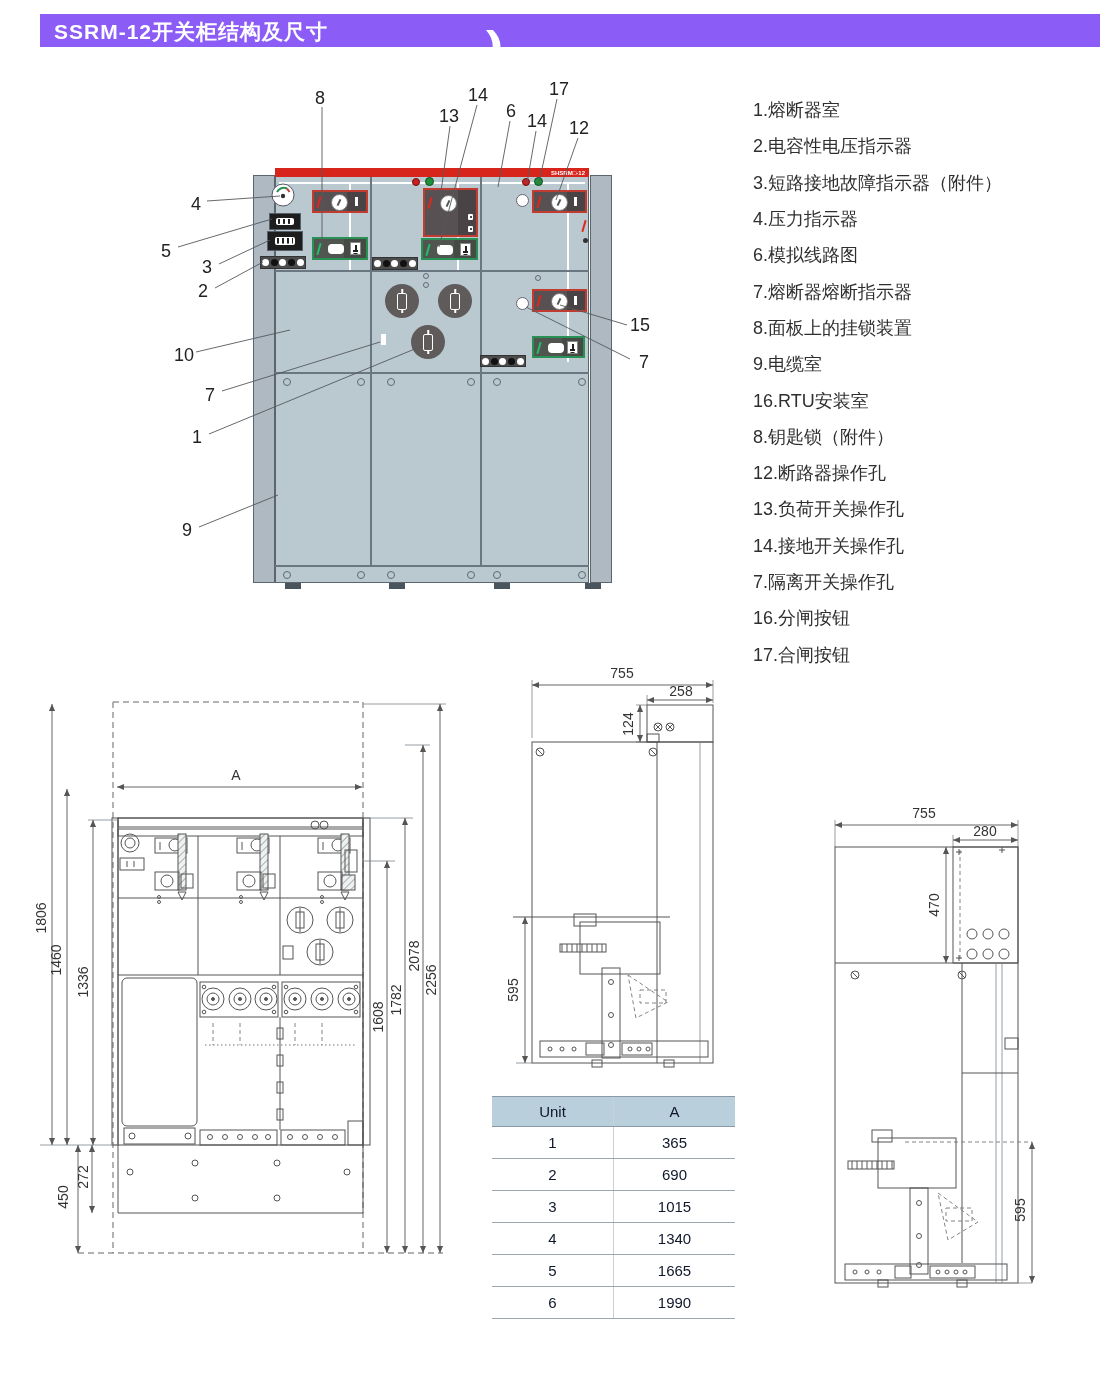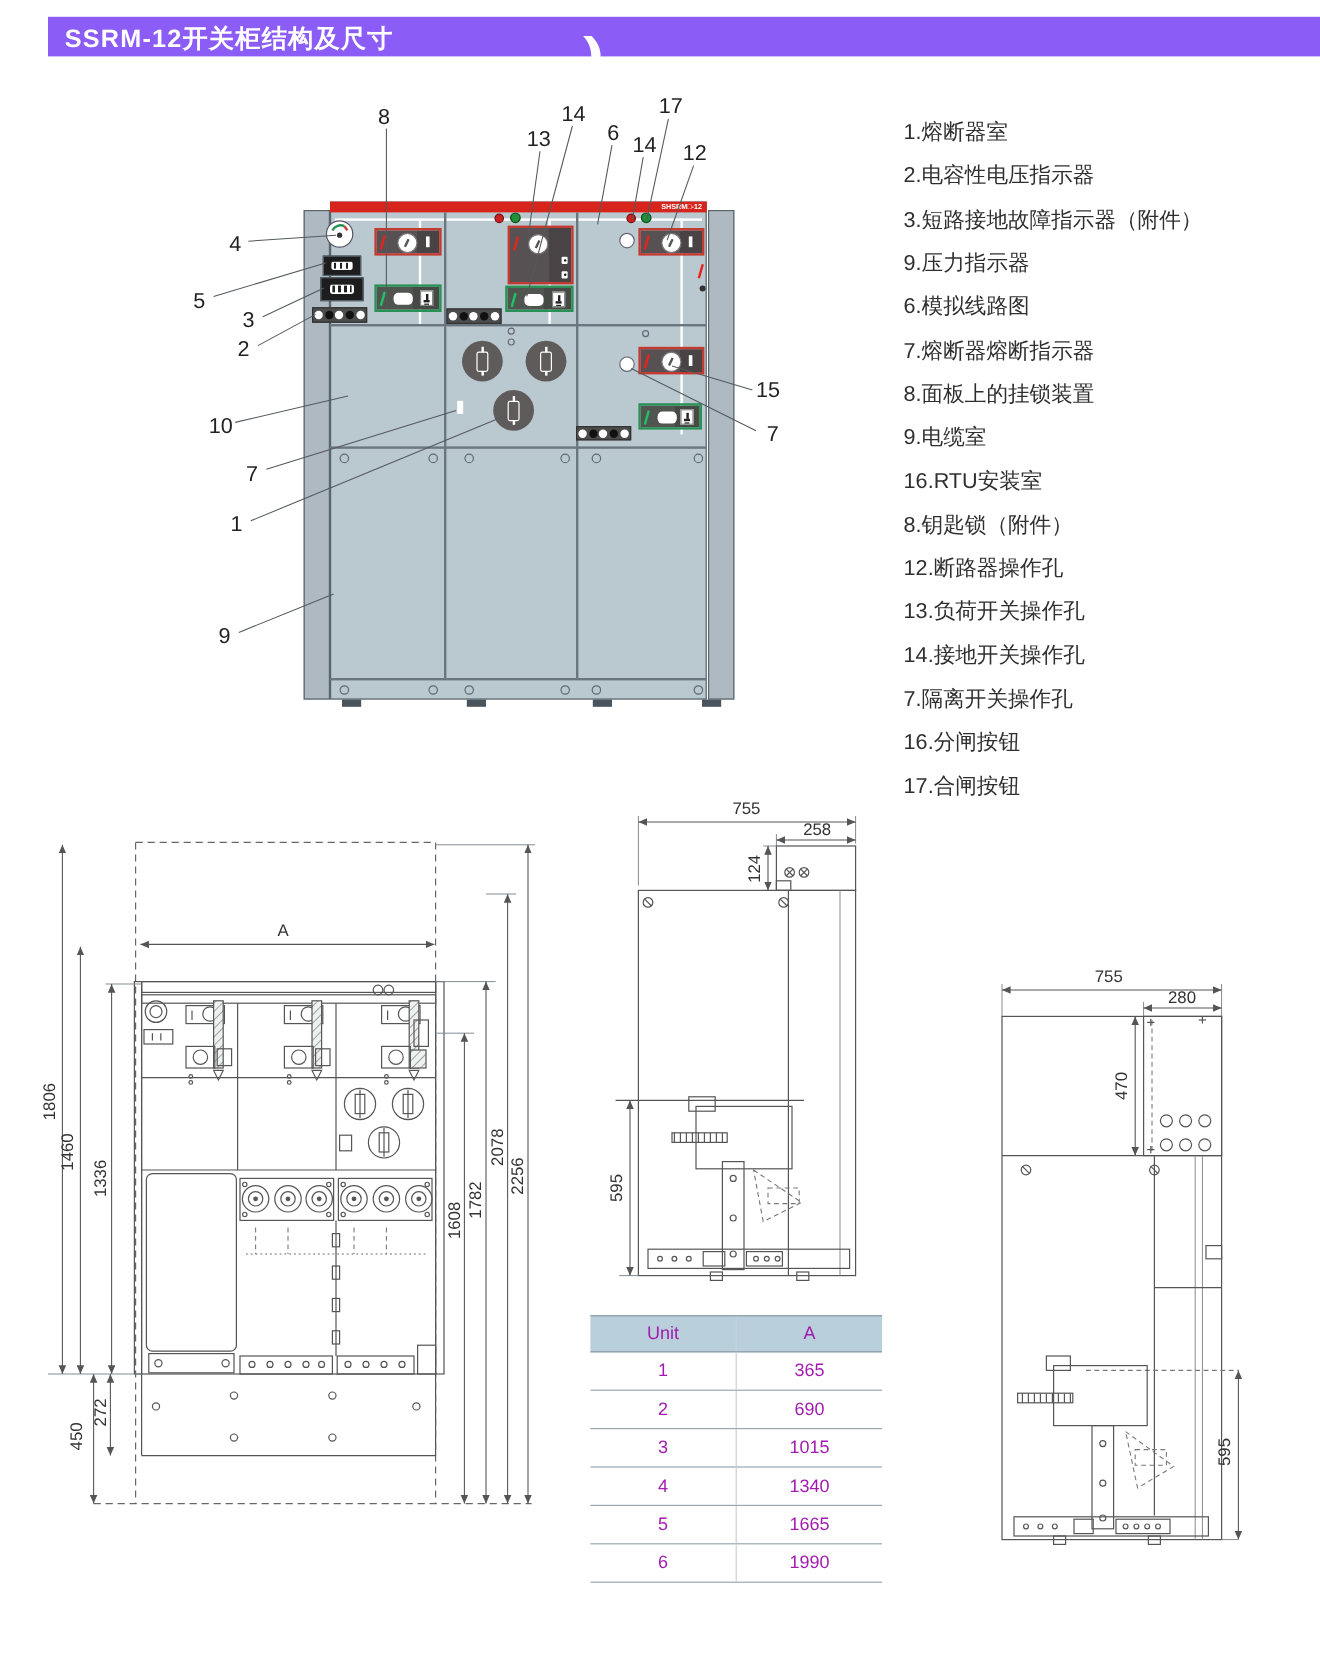--- a/index.html
+++ b/index.html
@@ -54,21 +54,21 @@
   svg{position:absolute}
   svg text{font-family:"Liberation Sans",sans-serif;fill:#333;font-size:14px}
   .dline{stroke:#555;stroke-width:1;fill:none}
   .thin{stroke:#7d878d;stroke-width:0.8;fill:none}
   .dim{stroke:#555;stroke-width:0.9;fill:none;marker-start:url(#as);marker-end:url(#ae)}
   .dash{stroke:#666;stroke-width:1;stroke-dasharray:6 4;fill:none}
   .dash2{stroke:#777;stroke-width:0.9;stroke-dasharray:4 3;fill:none}
   .dotl{stroke:#666;stroke-width:0.9;stroke-dasharray:1.5 2.5;fill:none}
   .ldr{stroke:#55595c;stroke-width:0.9}
   
-  .utable{position:absolute;left:492px;top:1096px;width:243px;font-size:15px;color:#a21caf}
+  .utable{position:absolute;left:492px;top:1096px;width:243px;font-size:15px;color:#0f172a}
   .uhead{display:flex;height:29px;background:#b9cfdc;border-top:1.5px solid #8a9aa5;border-bottom:1.5px solid #8a9aa5}
   .urow{display:flex;height:31px;border-bottom:1.2px solid #9aa7b0}
   .uc{flex:1;display:flex;align-items:center;justify-content:center}
   .uc:first-child{border-right:1px solid #c7d2d8}
 </style>
 </head>
 <body>
 
 <div id="page">
 
@@ -249,21 +249,21 @@
   <span class="co" style="left:210px;top:395px">7</span>
   <span class="co" style="left:197px;top:437px">1</span>
   <span class="co" style="left:187px;top:530px">9</span>
   <span class="co" style="left:640px;top:325px">15</span>
   <span class="co" style="left:644px;top:362px">7</span>
 
   <div class="legend">
     <div class="lg-item">1.熔断器室</div>
     <div class="lg-item">2.电容性电压指示器</div>
     <div class="lg-item">3.短路接地故障指示器（附件）</div>
-    <div class="lg-item">9.压力指示器</div>
+    <div class="lg-item">4.压力指示器</div>
     <div class="lg-item">6.模拟线路图</div>
     <div class="lg-item">7.熔断器熔断指示器</div>
     <div class="lg-item">8.面板上的挂锁装置</div>
     <div class="lg-item">9.电缆室</div>
     <div class="lg-item">16.RTU安装室</div>
     <div class="lg-item">8.钥匙锁（附件）</div>
     <div class="lg-item">12.断路器操作孔</div>
     <div class="lg-item">13.负荷开关操作孔</div>
     <div class="lg-item">14.接地开关操作孔</div>
     <div class="lg-item">7.隔离开关操作孔</div>

